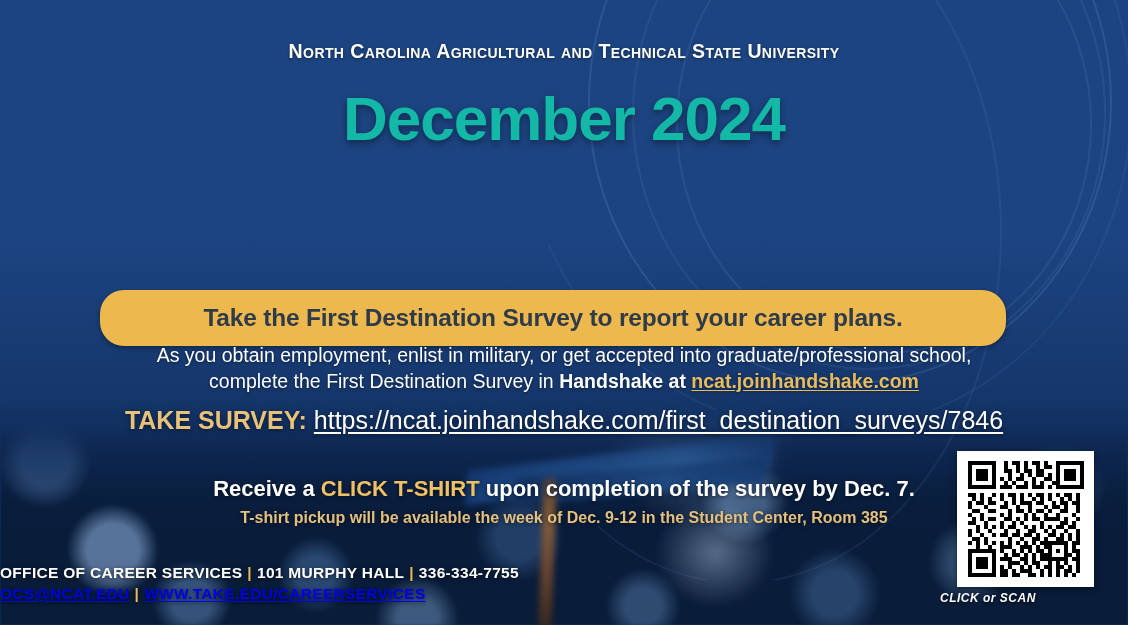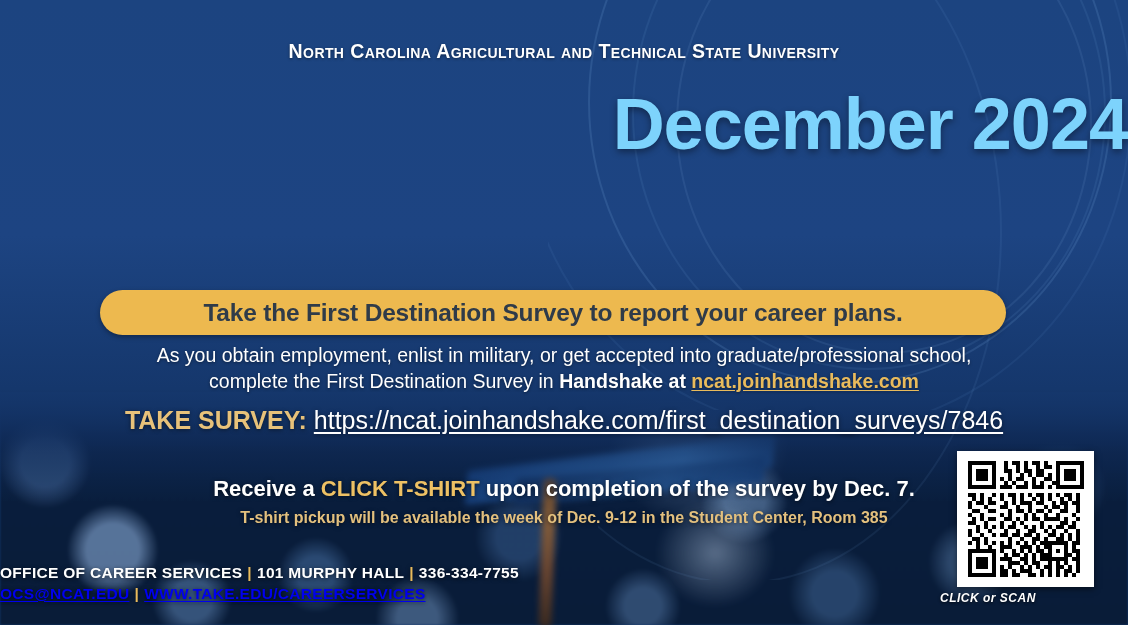--- a/index.html
+++ b/index.html
@@ -88,37 +88,36 @@
   .univ{
     position:absolute;top:40px;left:0;width:1128px;
     text-align:center;color:#ffffff;
     font-weight:bold;font-size:19.5px;letter-spacing:.4px;
     font-variant:small-caps;
     text-shadow:0 1px 3px rgba(0,0,0,.45);
   }
 
   .title-wrap{position:absolute;top:90px;left:0;width:1128px;text-align:center;}
   .t1{
-    display:block;color:#7dd3fc;
-    font-size:72px;line-height:.95;font-weight:bold;
+    display:block;color:#14b8a6;
+    font-size:62px;line-height:.95;font-weight:bold;
     letter-spacing:-1px;
     transform:scaleX(1.0);
     text-shadow:0 3px 7px rgba(0,0,0,.40);
-    text-align:right;
   }
   .t2{
     display:block;color:#f0bc54;
     font-size:94px;line-height:1.0;font-weight:bold;
     letter-spacing:-1px;
     margin-top:-6px;
     text-shadow:0 3px 7px rgba(0,0,0,.40);
   }
 
   .banner{
-    position:absolute;left:100px;top:290px;width:906px;height:45px;
+    position:absolute;left:100px;top:290px;width:906px;height:56px;
     background:#edb94f;border-radius:24px;
     display:flex;align-items:center;justify-content:center;
     box-shadow:0 2px 5px rgba(0,0,0,.35);
   }
   .banner span{
     color:#2f3b49;font-weight:bold;font-size:24.5px;letter-spacing:-.2px;
   }
 
   .para{
     position:absolute;left:0;top:343px;width:1128px;text-align:center;

